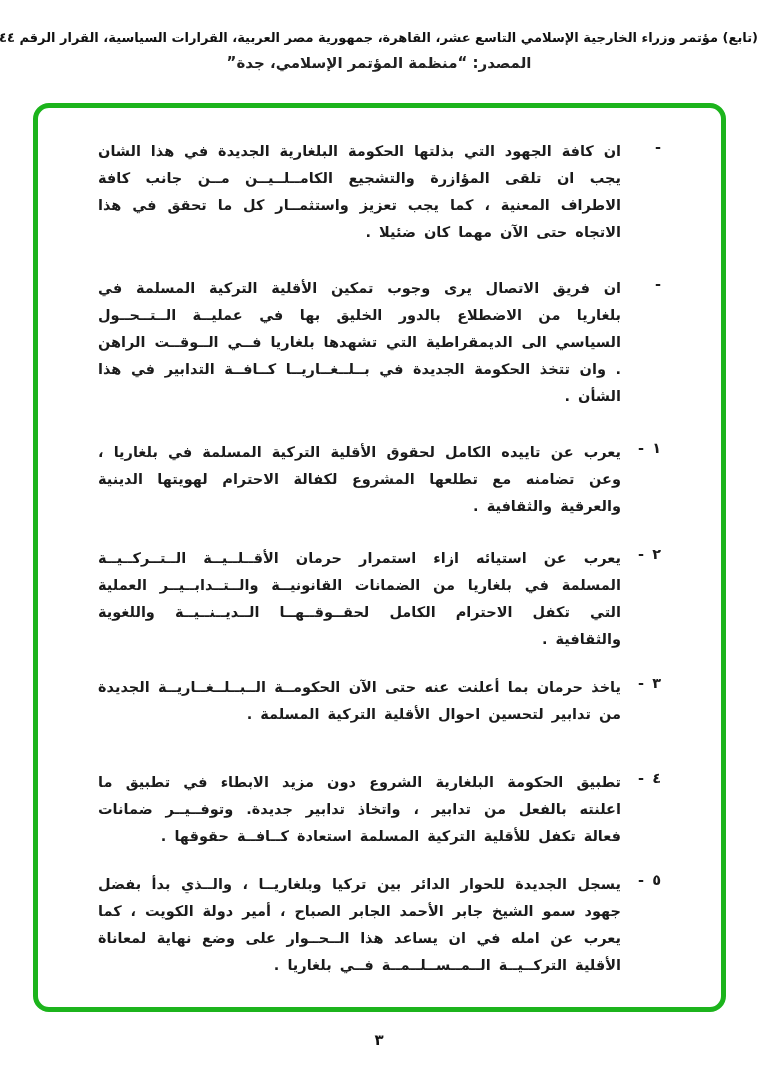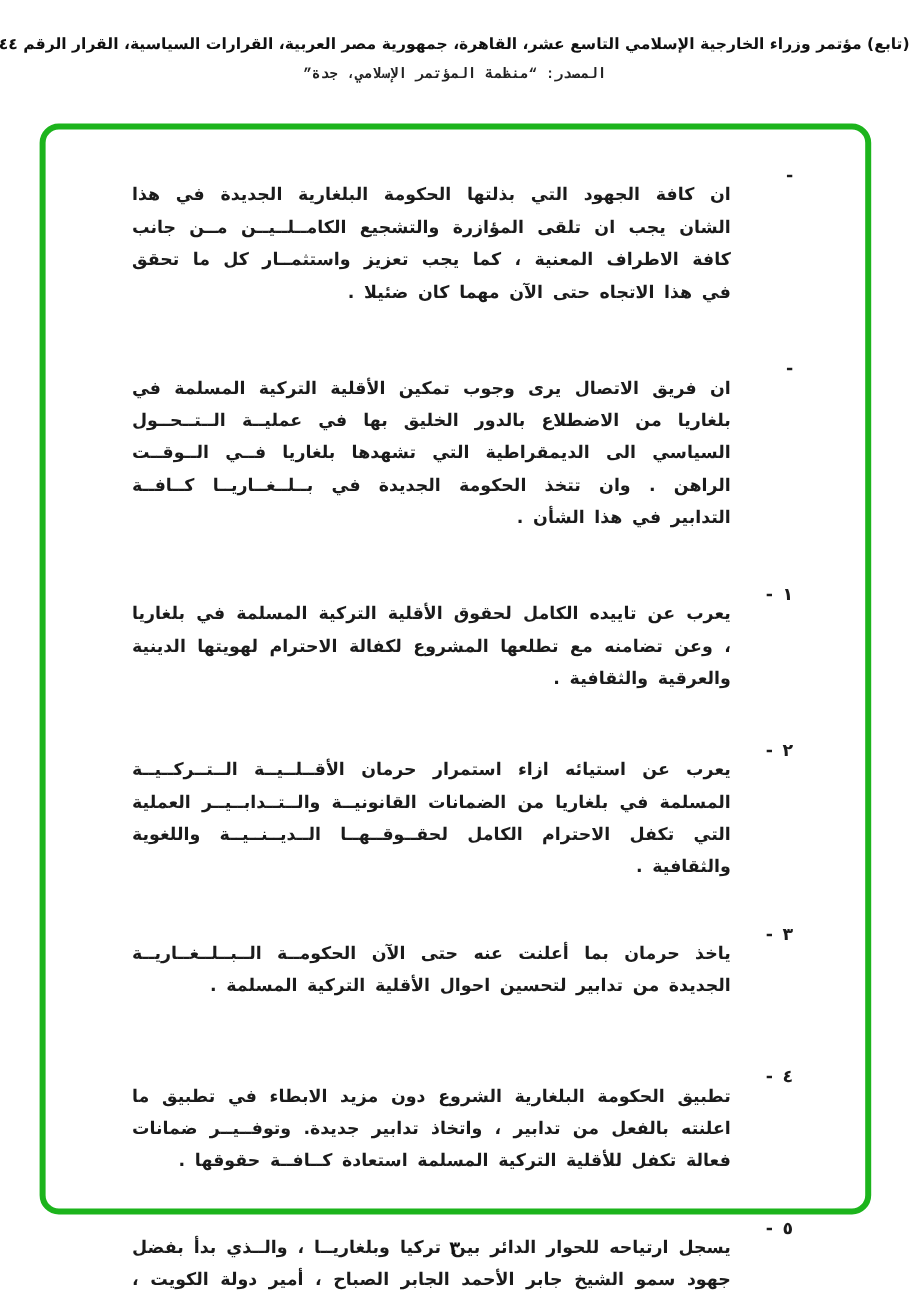--- a/index.html
+++ b/index.html
@@ -27,24 +27,23 @@
     direction: rtl;
   }
   .header-title {
     font-size: 13px;
     font-weight: bold;
     white-space: nowrap;
     color: #111111;
   }
   .header-source {
     margin-top: 9px;
-    font-size: 12px;
+    font-size: 15px;
     font-weight: bold;
     color: #222222;
-    font-family: Liberation Mono, monospace;
   }
 
   
   .frame {
     position: absolute;
     left: 33px;
     top: 103px;
     width: 693px;
     height: 909px;
     border: 5px solid #1cb41c;
@@ -69,21 +68,21 @@
   }
   .marker {
     flex: 0 0 36px;
     text-align: right;
     padding-left: 6px;
     box-sizing: border-box;
     white-space: nowrap;
   }
   .txt {
     flex: 1;
-    margin: 16px;
+    margin: 4px;
     text-align: justify;
   }
   .lead {
     text-underline-offset: 4px;
   }
   
   .b1 { margin-bottom: 21px; }
   .b2 { margin-bottom: 21px; }
   .b3 { margin-bottom: 17px; }
   .b4 { margin-bottom: 13px; }
@@ -141,21 +140,21 @@
         <p class="txt"><span class="lead">ياخذ حرمان</span><span> بما أعلنت عنه حتى الآن الحكومــة الــبــلــغــاريــة الجديدة من تدابير لتحسين احوال الأقلية التركية المسلمة .</span></p>
       </div>
 
       <div class="block b6">
         <span class="marker">٤ -</span>
         <p class="txt"><span class="lead">تطبيق</span><span> الحكومة البلغارية الشروع دون مزيد الابطاء في تطبيق ما اعلنته بالفعل من تدابير ، واتخاذ تدابير جديدة. وتوفــيــر ضمانات فعالة تكفل للأقلية التركية المسلمة استعادة كــافــة حقوقها .</span></p>
       </div>
 
       <div class="block b7">
         <span class="marker">٥ -</span>
-        <p class="txt"><span class="lead">يسجل ارتياحه</span><span> للحوار الدائر بين تركيا وبلغاريــا ، والــذي بدأ بفضل جهود سمو الشيخ جابر الأحمد الجابر الصباح ، أمير دولة الكويت ، كما يعرب عن امله في ان يساعد هذا الــحــوار على وضع نهاية لمعاناة الأقلية التركــيــة الــمــســلــمــة فــي بلغاريا .</span></p>
+        <p class="txt"><span class="lead">يسجل الجديدة</span><span> للحوار الدائر بين تركيا وبلغاريــا ، والــذي بدأ بفضل جهود سمو الشيخ جابر الأحمد الجابر الصباح ، أمير دولة الكويت ، كما يعرب عن امله في ان يساعد هذا الــحــوار على وضع نهاية لمعاناة الأقلية التركــيــة الــمــســلــمــة فــي بلغاريا .</span></p>
       </div>
 
     </div>
   </div>
 
   <div class="page-number">٣</div>
 
 </div>
 
 </body></html>

